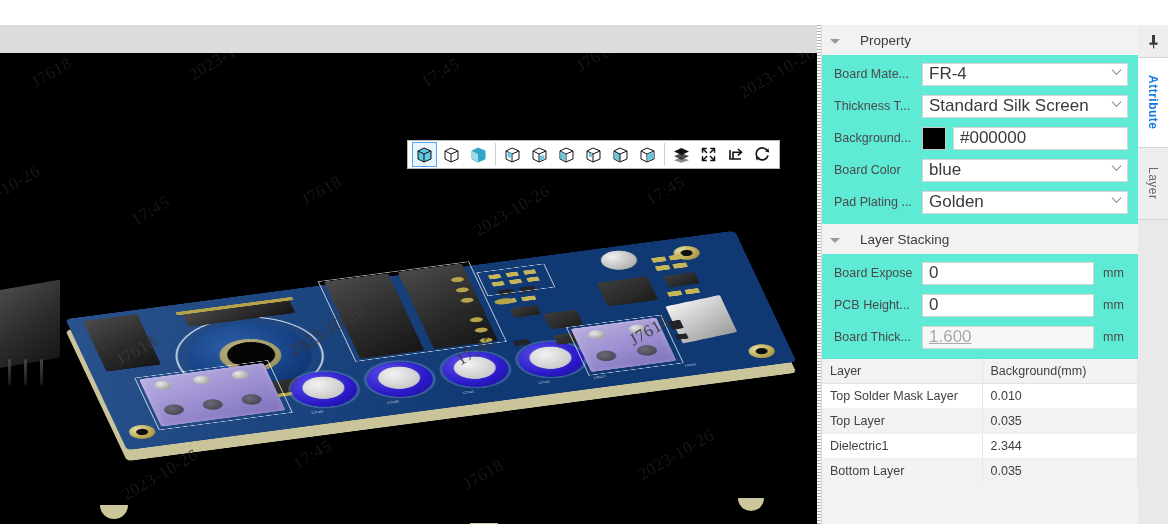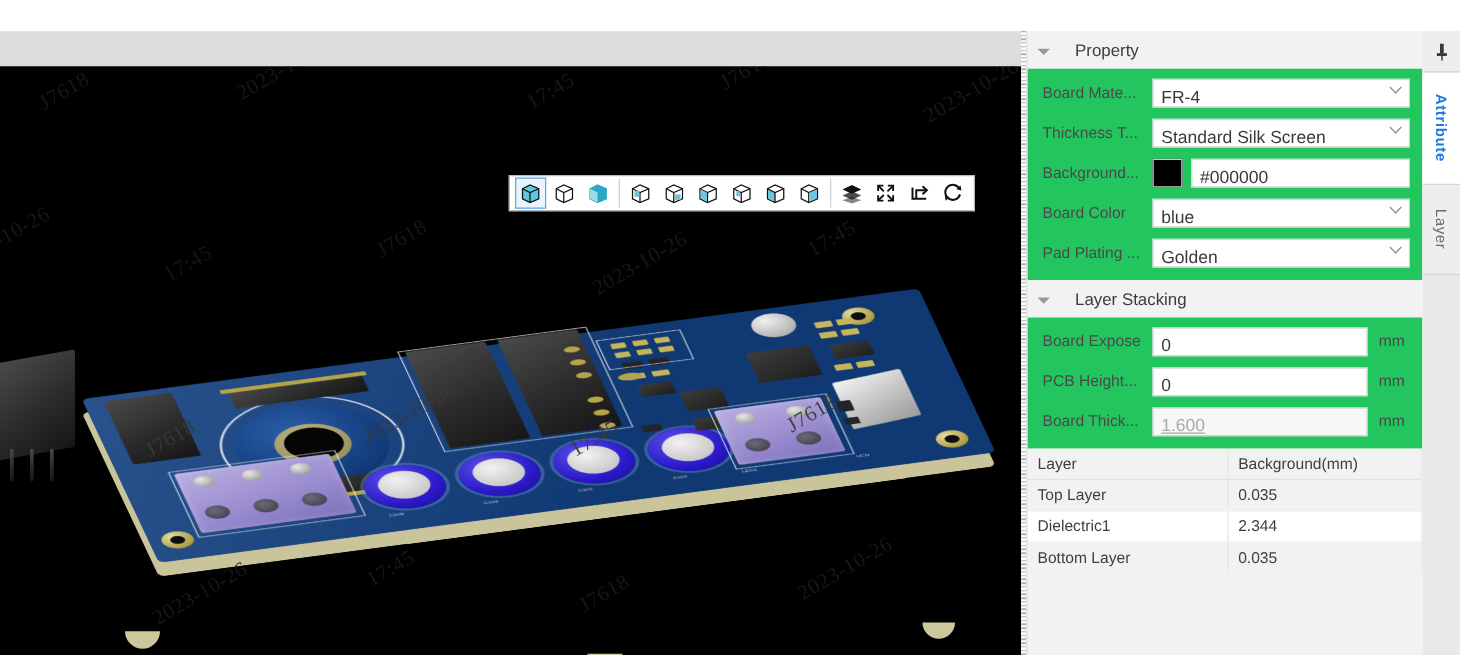--- a/index.html
+++ b/index.html
@@ -160,32 +160,32 @@
     background:#f2f2f2;
     font-size:13.5px; color:#3c3c3c;
   }
   .tri {
     width:0; height:0;
     border-top:5px solid #9a9a9a;
     border-right:5px solid transparent;
     border-bottom:0; border-left:5px solid transparent;
     margin-top:2px;
   }
-  .form { background:#22c55e; padding:3px 0 6px 0; }
+  .form { background:#5eead4; padding:3px 0 6px 0; }
   .row {
     display:flex; align-items:center; height:32px; padding:0 10px 0 12px;
   }
   .row .lbl {
     width:88px; font-size:12.5px; color:#4a4a4a;
     white-space:nowrap; overflow:hidden;
   }
   .ctl {
     flex:1; height:23px; border:1px solid #d6d6d6; background:#ffffff;
-    display:flex; align-items:flex-end; padding:0 6px;
-    font-size:14px; color:#3a3a3a; position:relative;
+    display:flex; align-items:flex-start; padding:0 6px;
+    font-size:17px; color:#3a3a3a; position:relative;
   }
   .ctl.sel { cursor:pointer; }
   .ctl .chev {
     position:absolute; right:7px; top:50%; margin-top:-2px;
     width:7px; height:7px;
     border-right:1.6px solid #8e8e8e; border-bottom:1.6px solid #8e8e8e;
     transform:translateY(-50%) rotate(45deg); margin-top:-4px;
   }
   .ctl.dim { color:#a9a9a9; background:#f7f7f7;text-decoration:underline; }
   .swatch {
@@ -571,20 +571,24 @@
     </div>
 
     <table class="tbl">
       <thead>
         <tr>
           <th>Layer</th>
           <th>Background(mm)</th>
         </tr>
       </thead>
       <tbody>
+        <tr>
+          <td>Top Solder Mask Layer</td>
+          <td>0.010</td>
+        </tr>
         <tr class="alt">
           <td>Top Layer</td>
           <td>0.035</td>
         </tr>
         <tr>
           <td>Dielectric1</td>
           <td>2.344</td>
         </tr>
         <tr class="alt">
           <td>Bottom Layer</td>

